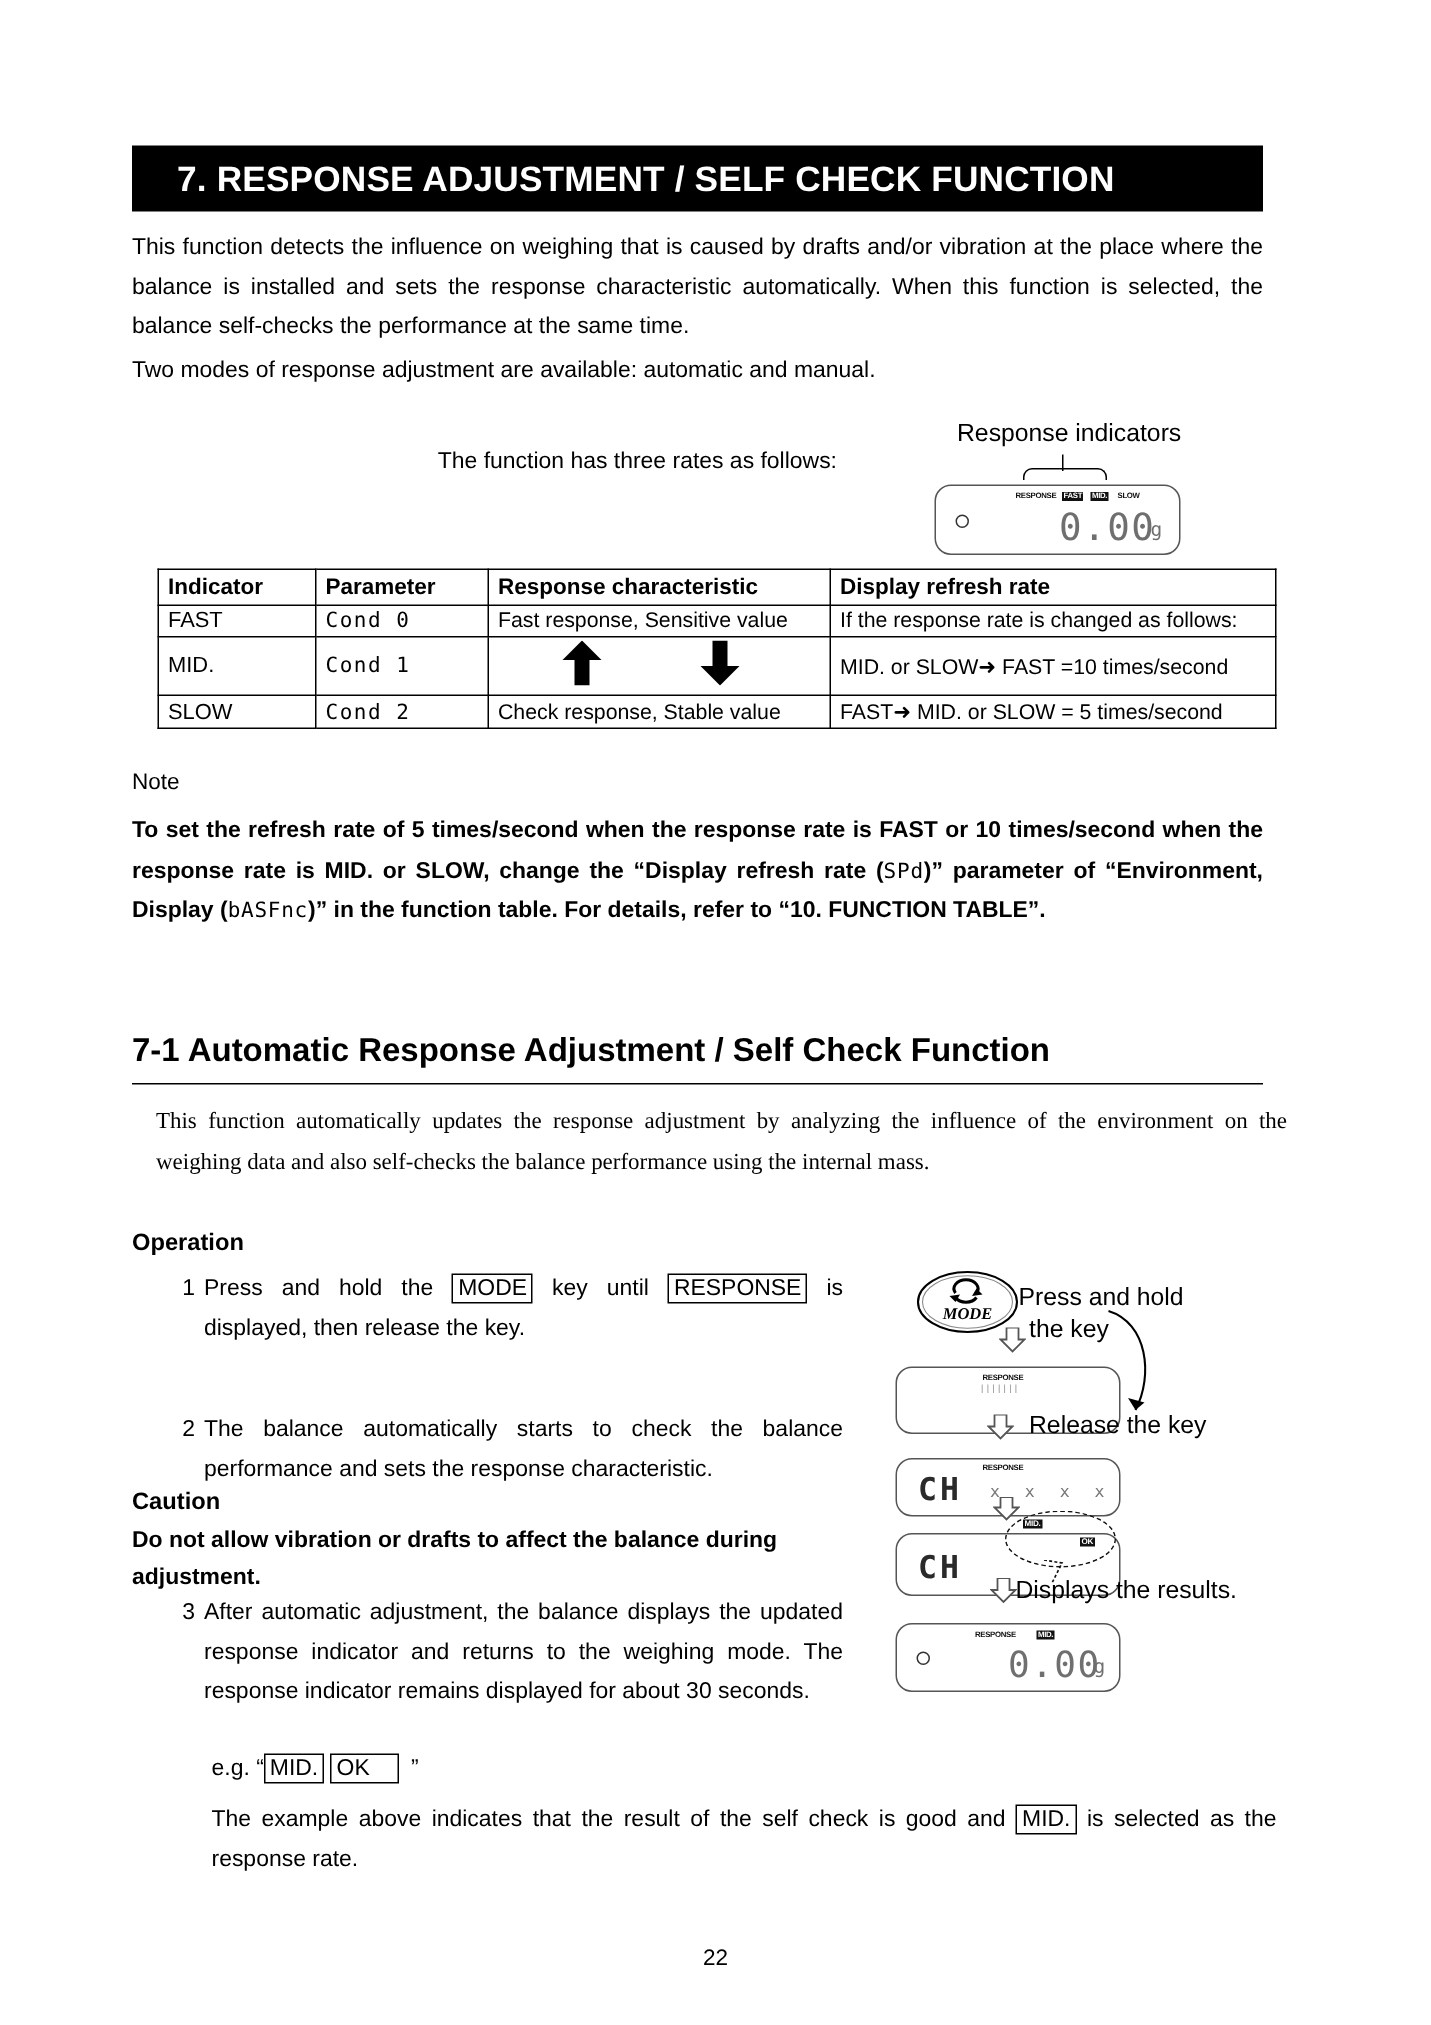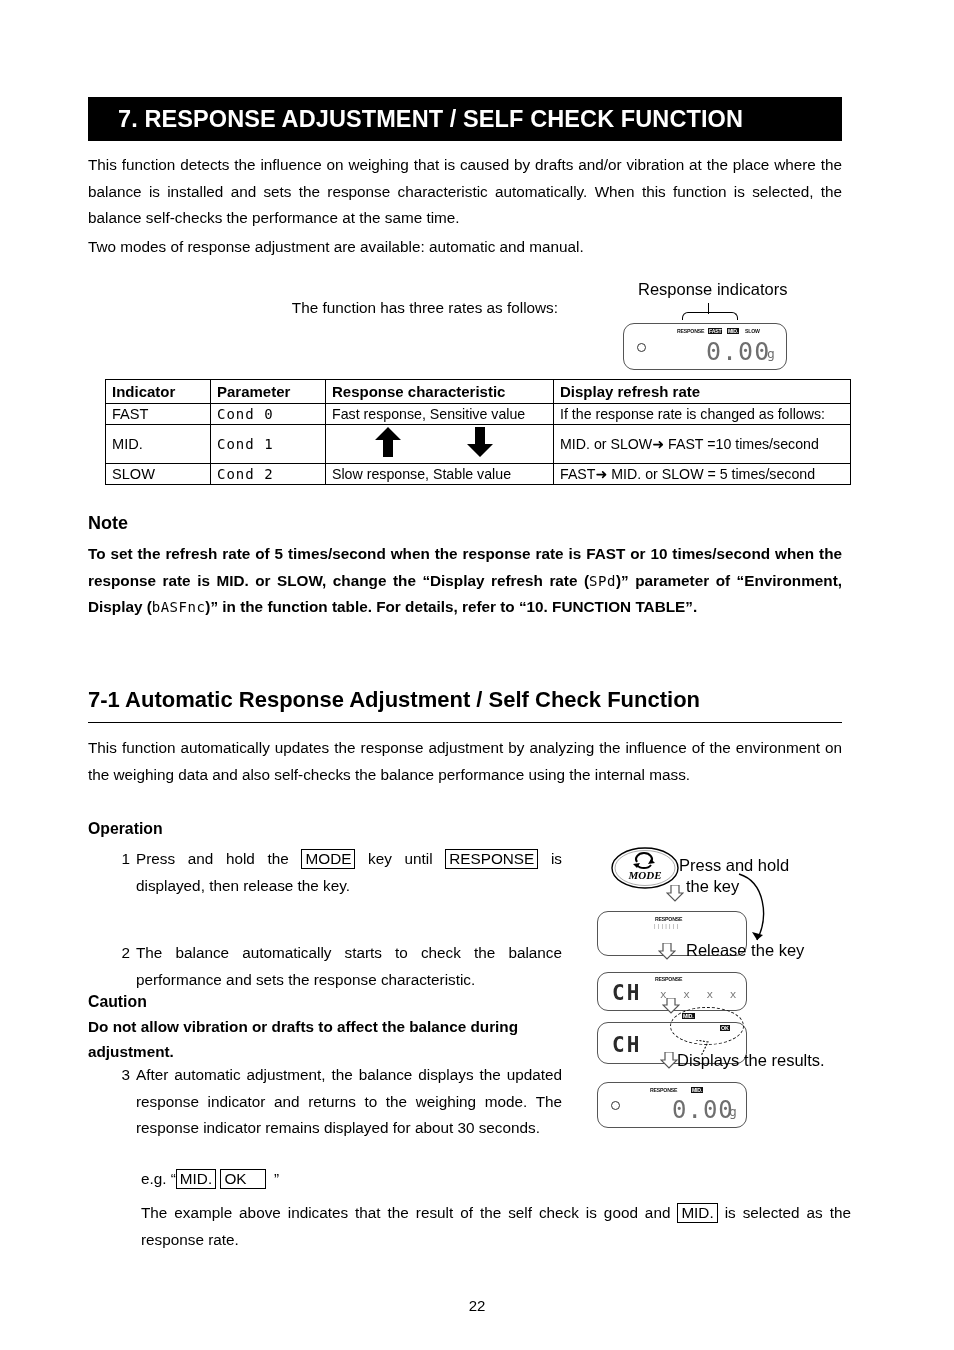--- a/index.html
+++ b/index.html
@@ -118,21 +118,21 @@
     font-size:14px; letter-spacing:1px;
   }
   .arrowcell { position:relative; height:34px; }
   .arr {
     position:absolute;
     display:inline-block;
   }
   .arr svg { display:block; }
 
   
-  .note-h { position:absolute; left:88px; top:513px; font-size:18px; font-weight:bold; }
+  .note-h { position:absolute; left:88px; top:513px; font-size:15px; font-weight:normal; }
   .note-b {
     position:absolute; left:88px; top:541px; width:754px;
     font-size:15.3px; line-height:26.5px; font-weight:bold;
     text-align:justify;
   }
   .lcdinline {
     font-family:"DejaVu Sans Mono", monospace;
     font-weight:normal; font-size:14px; letter-spacing:.5px;
   }
 
@@ -249,33 +249,33 @@
             <svg width="28" height="30" viewBox="0 0 28 30">
               <path d="M14 30 L27 17 L19 17 L19 0 L9 0 L9 17 L1 17 Z" fill="#000"></path>
             </svg>
           </span>
         </td>
         <td style="font-size:14.2px;">MID. or SLOW➜ FAST =10 times/second</td>
       </tr>
       <tr>
         <td>SLOW</td>
         <td class="lcdfont">Cond 2</td>
-        <td style="font-size:14.2px;">Slow response, Stable value</td>
+        <td style="font-size:14.2px;">Check response, Stable value</td>
         <td style="font-size:14.2px;">FAST➜ MID. or SLOW = 5 times/second</td>
       </tr>
     </tbody>
   </table>
 
   <div class="note-h">Note</div>
   <div class="note-b"><span>To set the refresh rate of 5 times/second when the response rate is FAST or 10 times/second when the response rate is MID. or SLOW, change the “Display refresh rate (</span><span class="lcdinline">SPd</span><span>)” parameter of “Environment, Display (</span><span class="lcdinline">bASFnc</span><span>)” in the function table. For details, refer to “10.   FUNCTION TABLE”.</span></div>
 
   <div class="subhead">7-1  Automatic Response Adjustment / Self Check Function</div>
   <div class="subrule"></div>
 
-  <div class="para" style="left:88px; top:735px; width:754px;">This function automatically updates the response adjustment by analyzing the influence of the environment on the weighing data and also self-checks the balance performance using the internal mass.</div>
+  <div class="para" style="left:104px; top:735px; width:754px;font-family:Liberation Serif, serif;">This function automatically updates the response adjustment by analyzing the influence of the environment on the weighing data and also self-checks the balance performance using the internal mass.</div>
 
   <div class="h-bold" style="left:88px; top:820px;">Operation</div>
 
   <div class="step" style="left:110px; top:846px; width:452px;">
     <span class="num">1</span>
     <span class="txt"><span>Press and hold the </span><span class="keybox">MODE</span><span> key until </span><span class="keybox">RESPONSE</span><span> is displayed, then release the key.</span></span>
   </div>
 
   <div class="step" style="left:110px; top:940px; width:452px;">
     <span class="num">2</span>

